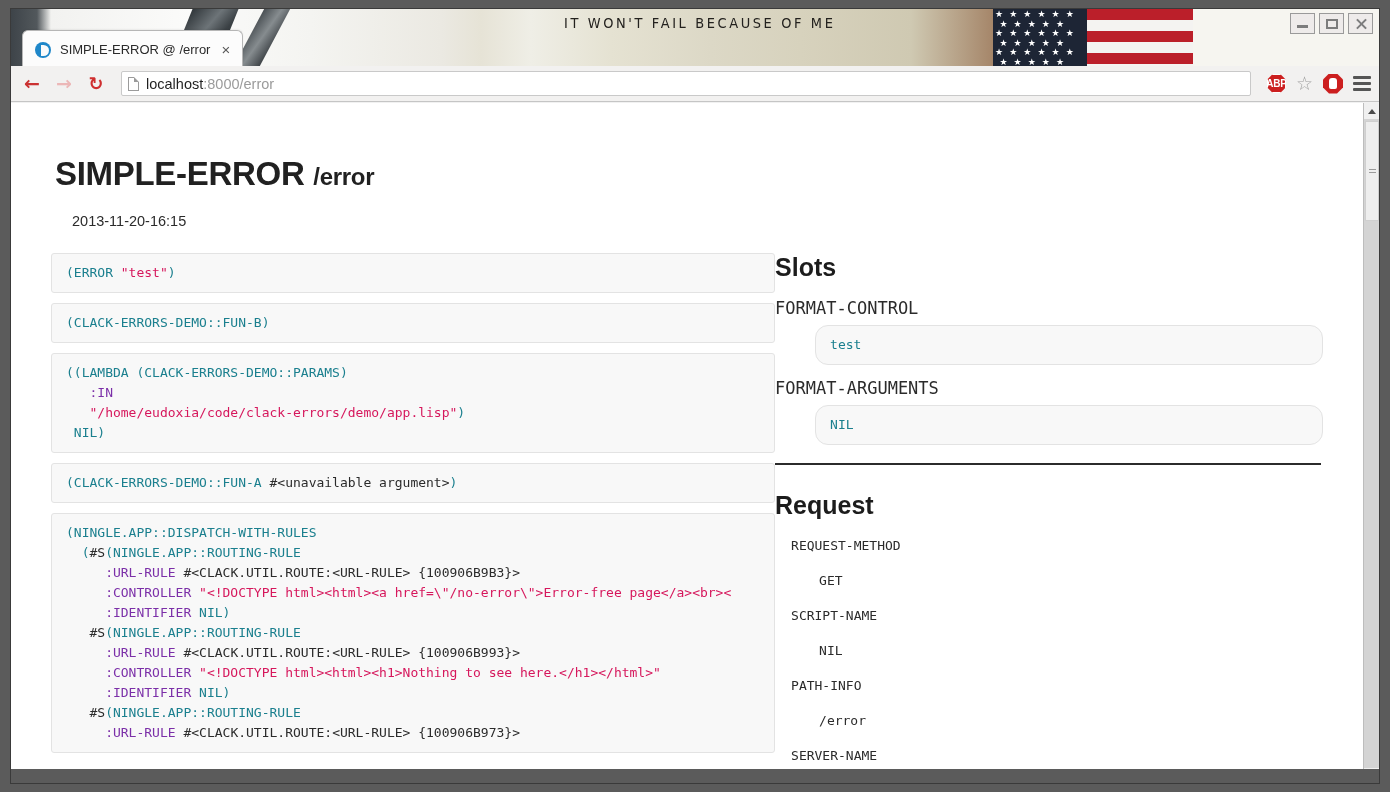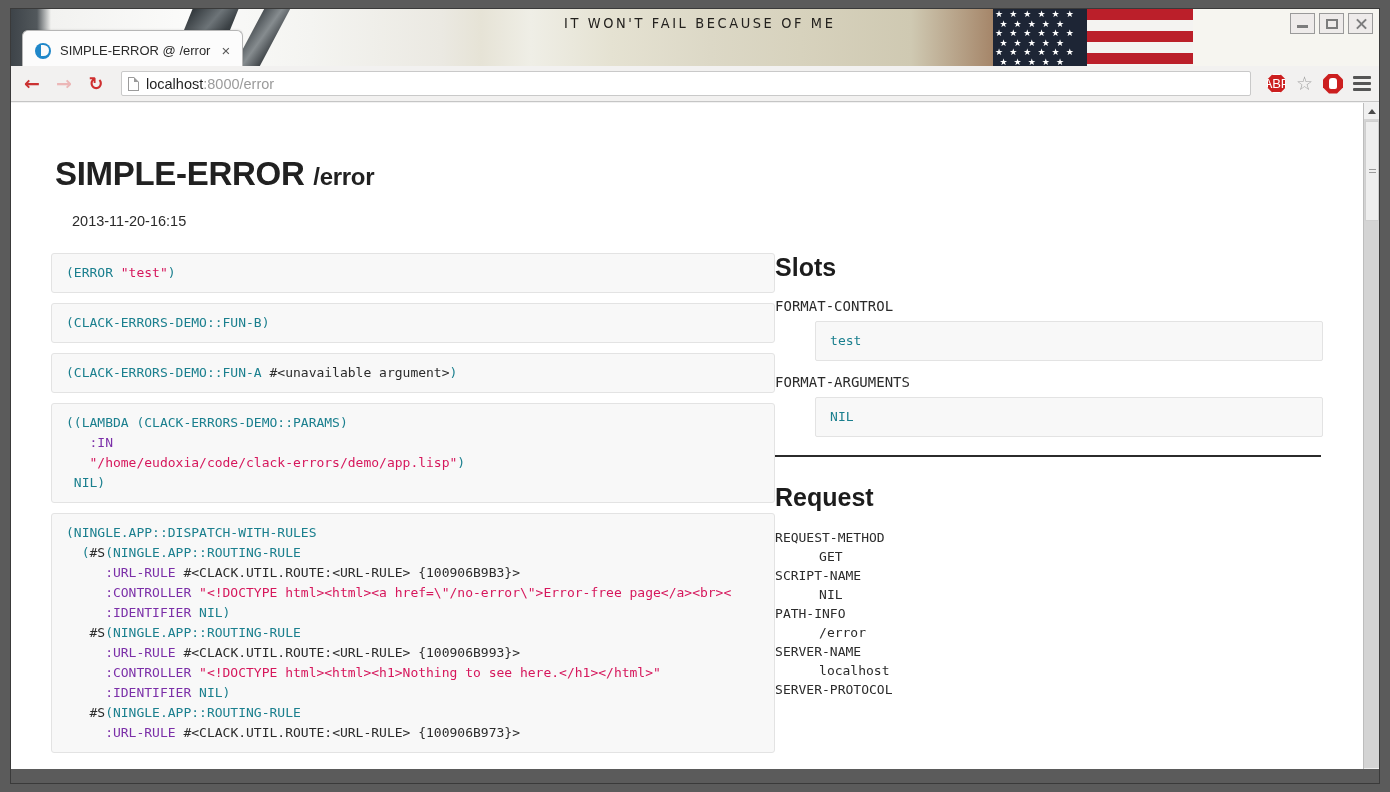--- a/index.html
+++ b/index.html
@@ -92,25 +92,25 @@
   .winbtn-close .g:before, .winbtn-close .g:after {
     content: ""; position: absolute; left: 0; top: 5px; width: 13px; height: 2px; background: #7c7c7c;
   }
   .winbtn-close .g:before { transform: rotate(45deg); }
   .winbtn-close .g:after { transform: rotate(-45deg); }
 
   
   #tabstrip { position: absolute; left: 0; top: 0; height: 57px; width: 100%; z-index: 20; }
   #tab {
     position: absolute; left: 11px; top: 21px;
-    height: 36px; padding: 4px 10px 0 12px;
+    height: 36px; padding: 11px 10px 0 12px;
     background: #fcfcfc;
     border: 1px solid #b6b6b6; border-bottom: none;
     border-radius: 6px 6px 0 0;
-    display: flex; align-items: center; gap: 9px;
+    display: flex; align-items: flex-start; gap: 9px;
     box-shadow: 0 -1px 2px rgba(0,0,0,.06);
   }
   #favicon {
     width: 16px; height: 16px; border-radius: 50%;
     background: #1f87c9;
     position: relative; flex: 0 0 auto;
     display: flex; align-items: center; justify-content: center;
   }
   #favicon:after {
     content: ""; width: 8px; height: 11px; border-radius: 0 9px 9px 0;
@@ -149,21 +149,21 @@
   }
   #page-icon:after {
     content: ""; position: absolute; right: -1px; top: -1px;
     border-width: 0 5px 5px 0; border-style: solid; border-color: #fff #fff #9b9b9b #9b9b9b;
   }
   #url-text { font-size: 14.5px; color: #9b9b9b; white-space: nowrap; }
   #url-text b { color: #1f1f1f; font-weight: normal; }
   #toolbar-right { display: flex; align-items: center; gap: 10px; padding-left: 10px; }
   .abp-icon {
     width: 19px; height: 19px; background: #cc1f1f; color: #fff;
-    font-size: 13px; font-weight: normal; letter-spacing: -.2px;
+    font-size: 10px; font-weight: bold; letter-spacing: -.2px;
     display: flex; align-items: center; justify-content: center;
     border: 1.5px solid #fff;
     clip-path: polygon(30% 0,70% 0,100% 30%,100% 70%,70% 100%,30% 100%,0 70%,0 30%);
     font-family: "Liberation Sans", sans-serif;
   }
   .star-icon { font-size: 19px; color: #9f9f9f; line-height: 1; }
   .noscript-icon {
     width: 20px; height: 20px; background: #cc1f1f;
     clip-path: polygon(30% 0,70% 0,100% 30%,100% 70%,70% 100%,30% 100%,0 70%,0 30%);
     display: flex; align-items: center; justify-content: center;
@@ -215,34 +215,34 @@
   }
   .sym  { color: #1a7f8e; }
   .str  { color: #d6175c; }
   .kw   { color: #7b2fa8; }
   .pl   { color: #2b2b2b; }
   .par  { color: #1a7f8e; }
 
   
   .slot-label {
     font-family: "DejaVu Sans Mono", monospace;
-    font-size: 14px; color: #2b2b2b; margin: 0 0 7px 0;
+    font-size: 17px; color: #2b2b2b; margin: 0 0 7px 0;
   }
   .slot-value {
-    background: #f8f8f8; border: 1px solid #e3e3e3; border-radius: 2px;
+    background: #f8f8f8; border: 1px solid #e3e3e3; border-radius: 13px;
     margin: 4px 0 13px 40px; padding: 9px 12px 9px 14px;
     font-family: "DejaVu Sans Mono", monospace;
     font-size: 13px; line-height: 20px; color: #1a7f8e;
     white-space: pre;
   }
   hr.divider {
     border: none; border-top: 2px solid #2b2b2b; margin: 18px 0 26px 0; width: 546px;
   }
   dl.request { margin: 0; font-family: "DejaVu Sans Mono", monospace; font-size: 13px; line-height: 19px; color: #2b2b2b; }
-  dl.request dt { margin: 0; }
+  dl.request dt { margin: 16px; }
   dl.request dd { margin: 0 0 0 44px; }
 
   
   #vscroll {
     position: absolute; right: 0; top: 94px; width: 16px; height: 681px;
     background: #d4d4d4; border-left: 1px solid #bdbdbd;
   }
   .sb-arrow {
     position: absolute; left: 0; width: 15px; height: 16px; background: #f0f0f0;
     display: flex; align-items: center; justify-content: center;
@@ -330,25 +330,25 @@
           <h1 id="page-title"><span>SIMPLE-ERROR</span> <span class="path">/error</span></h1>
 
           <div id="timestamp">2013-11-20-16:15</div>
 
           <div id="columns">
 
             <div id="col-left">
               <div id="backtrace-frames">
                   <div class="frame"><span class="par">(</span><span class="sym">ERROR</span><span class="pl"> </span><span class="str">"test"</span><span class="par">)</span></div>
                   <div class="frame"><span class="par">(</span><span class="sym">CLACK-ERRORS-DEMO::FUN-B</span><span class="par">)</span></div>
-                  <div class="frame"><span class="par">(</span><span class="sym">CLACK-ERRORS-DEMO::FUN-A</span><span class="pl"> #&lt;unavailable argument&gt;</span><span class="par">)</span></div>
                   <div class="frame"><span class="par">((</span><span class="sym">LAMBDA</span><span class="par"> (</span><span class="sym">CLACK-ERRORS-DEMO::PARAMS</span><span class="par">)
    </span><span class="kw">:IN</span><span class="pl">
    </span><span class="str">"/home/eudoxia/code/clack-errors/demo/app.lisp"</span><span class="par">)
  </span><span class="sym">NIL</span><span class="par">)</span></div>
+                  <div class="frame"><span class="par">(</span><span class="sym">CLACK-ERRORS-DEMO::FUN-A</span><span class="pl"> #&lt;unavailable argument&gt;</span><span class="par">)</span></div>
                   <div class="frame"><span class="par">(</span><span class="sym">NINGLE.APP::DISPATCH-WITH-RULES</span><span class="par">
   (</span><span class="pl">#S</span><span class="par">(</span><span class="sym">NINGLE.APP::ROUTING-RULE</span><span class="pl">
      </span><span class="kw">:URL-RULE</span><span class="pl"> #&lt;CLACK.UTIL.ROUTE:&lt;URL-RULE&gt; {100906B9B3}&gt;</span><span class="pl">
      </span><span class="kw">:CONTROLLER</span><span class="pl"> </span><span class="str">"&lt;!DOCTYPE html&gt;&lt;html&gt;&lt;a href=\"/no-error\"&gt;Error-free page&lt;/a&gt;&lt;br&gt;&lt;</span><span class="pl">
      </span><span class="kw">:IDENTIFIER</span><span class="pl"> </span><span class="sym">NIL</span><span class="par">)</span><span class="pl">
    </span><span class="pl">#S</span><span class="par">(</span><span class="sym">NINGLE.APP::ROUTING-RULE</span><span class="pl">
      </span><span class="kw">:URL-RULE</span><span class="pl"> #&lt;CLACK.UTIL.ROUTE:&lt;URL-RULE&gt; {100906B993}&gt;</span><span class="pl">
      </span><span class="kw">:CONTROLLER</span><span class="pl"> </span><span class="str">"&lt;!DOCTYPE html&gt;&lt;html&gt;&lt;h1&gt;Nothing to see here.&lt;/h1&gt;&lt;/html&gt;"</span><span class="pl">
      </span><span class="kw">:IDENTIFIER</span><span class="pl"> </span><span class="sym">NIL</span><span class="par">)</span><span class="pl">
    </span><span class="pl">#S</span><span class="par">(</span><span class="sym">NINGLE.APP::ROUTING-RULE</span><span class="pl">

